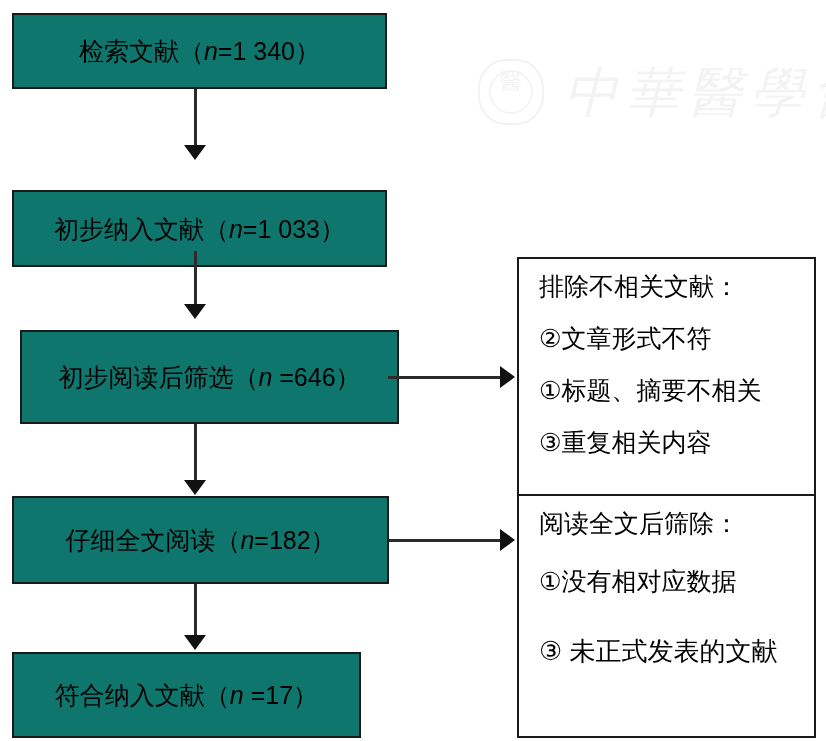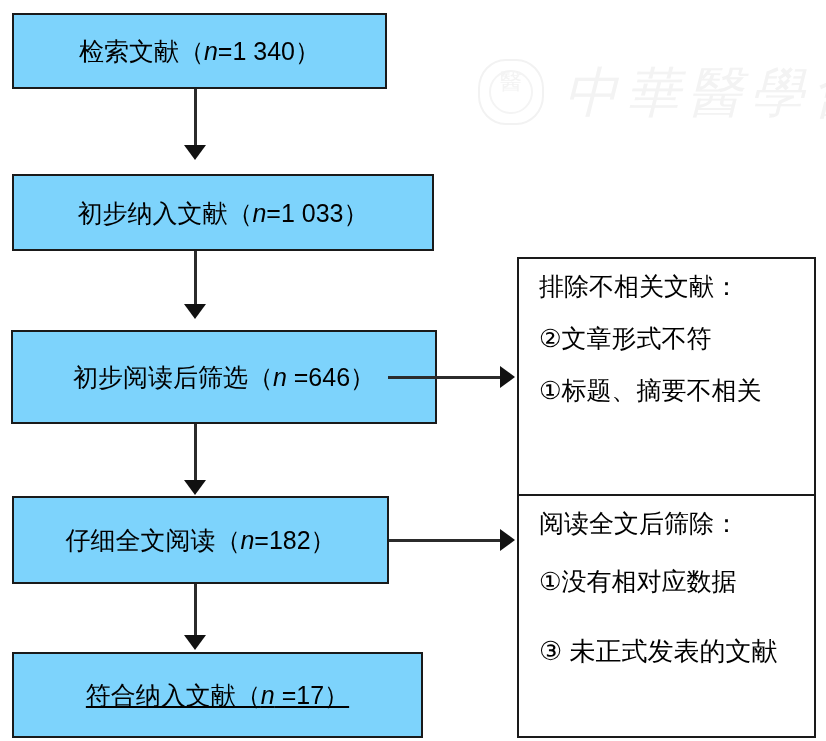--- a/index.html
+++ b/index.html
@@ -74,43 +74,43 @@
     letter-spacing: 8px;
     color: #f3f3f3;
     font-style: italic;
     white-space: nowrap;
   }
 
   
   .box {
     position: absolute;
     box-sizing: border-box;
-    background: #7dd3fc;
+    background: #0f766e;
     border: 2px solid #1a1a1a;
     display: flex;
     align-items: center;
     justify-content: center;
   }
   .box .label {
     font-size: 25px;
     line-height: 30px;
     white-space: nowrap;
     text-align: center;
     color: #000000;
   }
   .box .label .ital {
     font-style: italic;
   }
 
   
   #box-search   { left: 12px;  top: 13px;  width: 375px; height: 76px; }
-  #box-initial  { left: 12px;  top: 174px; width: 422px; height: 77px; }
-  #box-screen   { left: 11px;   top: 330px; width: 426px; height: 94px; justify-content: center; }
+  #box-initial  { left: 12px;  top: 190px; width: 375px; height: 77px; }
+  #box-screen   { left: 20px;   top: 330px; width: 379px; height: 94px; justify-content: center; }
   #box-fulltext { left: 12px;  top: 496px; width: 377px; height: 88px; align-items: center; }
-  #box-included { left: 12px;  top: 652px; width: 411px; height: 86px; text-decoration: underline; }
+  #box-included { left: 12px;  top: 652px; width: 349px; height: 86px; }
 
   
   .exbox {
     position: absolute;
     box-sizing: border-box;
     background: #ffffff;
     border: 2px solid #1a1a1a;
     padding: 12px 14px 10px 20px;
   }
   #exbox-screen   { left: 517px; top: 257px; width: 299px; height: 280px; }
@@ -212,20 +212,21 @@
   <div class="h-line" id="hl-1"></div>
   <div class="h-arrow" id="ha-1"></div>
 
   <div class="v-line" id="vl-3"></div>
   <div class="v-arrow" id="va-3"></div>
 
   <div class="exbox" id="exbox-screen">
     <div class="ex-title">排除不相关文献：</div>
     <div class="ex-item">②文章形式不符</div>
     <div class="ex-item">①标题、摘要不相关</div>
+    <div class="ex-item">③重复相关内容</div>
   </div>
 
   <div class="box" id="box-fulltext">
     <div class="label"><span>仔细全文阅读（</span><span class="ital">n</span><span>=182）</span></div>
   </div>
 
   <div class="h-line" id="hl-2"></div>
   <div class="h-arrow" id="ha-2"></div>
 
   <div class="v-line" id="vl-4"></div>

